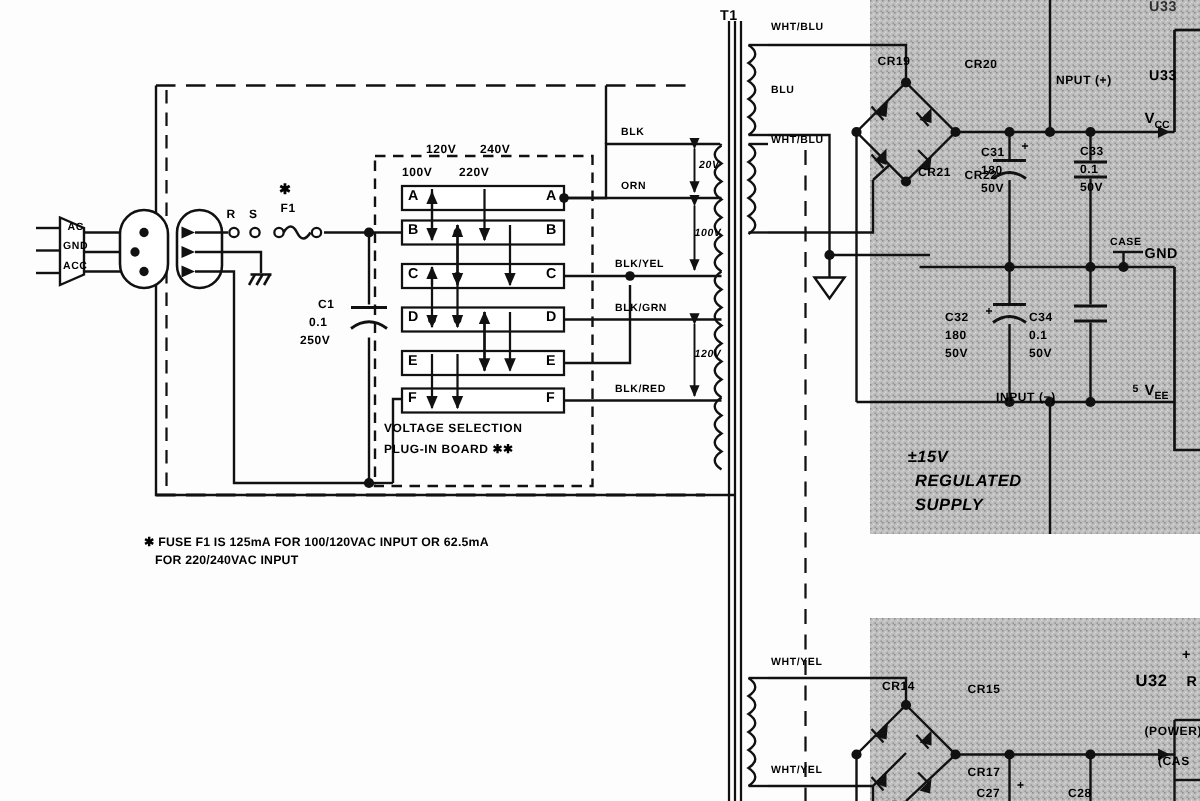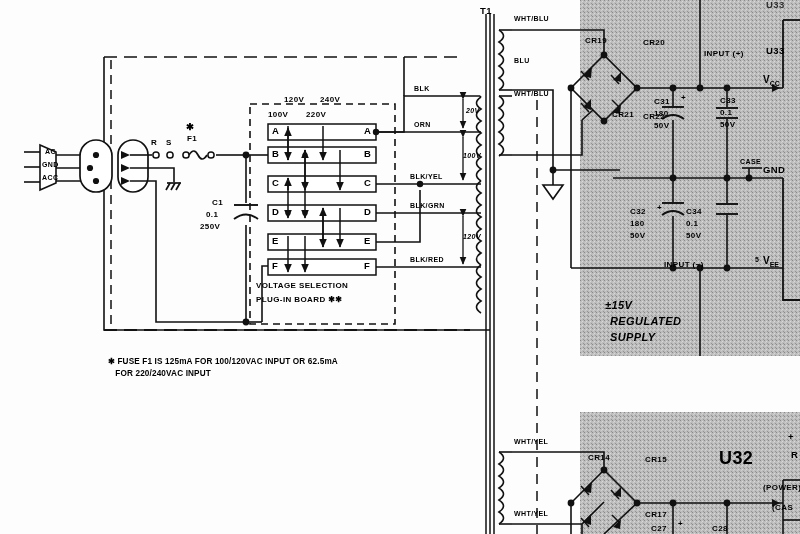--- a/index.html
+++ b/index.html
@@ -459,21 +459,21 @@
 
   <div class="lbl sm" style="left:630px;top:207px;">C32</div>
   <div class="lbl sm" style="left:630px;top:219px;">180</div>
   <div class="lbl sm" style="left:630px;top:231px;">50V</div>
   <div class="lbl sm" style="left:657px;top:203px;">+</div>
 
   <div class="lbl sm" style="left:686px;top:207px;">C34</div>
   <div class="lbl sm" style="left:686px;top:219px;">0.1</div>
   <div class="lbl sm" style="left:686px;top:231px;">50V</div>
 
-  <div class="lbl sm" style="left:704px;top:49px;">INPUT (+)</div>
+  <div class="lbl sm" style="left:704px;top:49px;">NPUT (+)</div>
   <div class="lbl sm" style="left:616px;top:260px;margin-left:48px;">INPUT (−)</div>
   <div class="lbl tiny" style="left:740px;top:158px;">CASE</div>
   <div class="lbl md" style="left:766px;top:46px;">U33</div>
   <div class="lbl md" style="left:766px;top:0px;opacity:.75;">U33</div>
 
   <div style="position:absolute;left:763px;top:74px;font-weight:bold;font-size:10px;">
     <span>V</span><sub style="font-size:7px;">CC</sub>
   </div>
   <div class="lbl md" style="left:763px;top:165px;">GND</div>
   <div style="position:absolute;left:763px;top:255px;font-weight:bold;font-size:10px;">
@@ -487,22 +487,22 @@
 
   <div class="lbl sm" style="left:588px;top:453px;">CR14</div>
   <div class="lbl sm" style="left:645px;top:455px;">CR15</div>
   <div class="lbl sm" style="left:588px;top:532px;">CR16</div>
   <div class="lbl sm" style="left:645px;top:510px;text-align:center;">CR17</div>
 
   <div class="lbl sm" style="left:651px;top:524px;">C27</div>
   <div class="lbl sm" style="left:678px;top:519px;">+</div>
   <div class="lbl sm" style="left:712px;top:524px;">C28</div>
 
-  <div class="lbl" style="left:719px;top:448px;font-size:18px;">U32</div>
+  <div class="lbl" style="left:757px;top:448px;font-size:11px;">U32</div>
   <div class="lbl md" style="left:791px;top:450px;">R</div>
   <div class="lbl sm" style="left:763px;top:483px;">(POWER)</div>
   <div class="lbl sm" style="left:772px;top:503px;">(CAS</div>
   <div class="lbl md" style="left:788px;top:432px;">+</div>
 
-  <div class="note" style="left:96px;top:356px;margin-left:12px;">✱ FUSE F1 IS 125mA FOR 100/120VAC INPUT OR 62.5mA
+  <div class="note" style="left:96px;top:356px;">✱ FUSE F1 IS 125mA FOR 100/120VAC INPUT OR 62.5mA
    FOR 220/240VAC INPUT</div>
 
 </div>
 
 </body></html>

